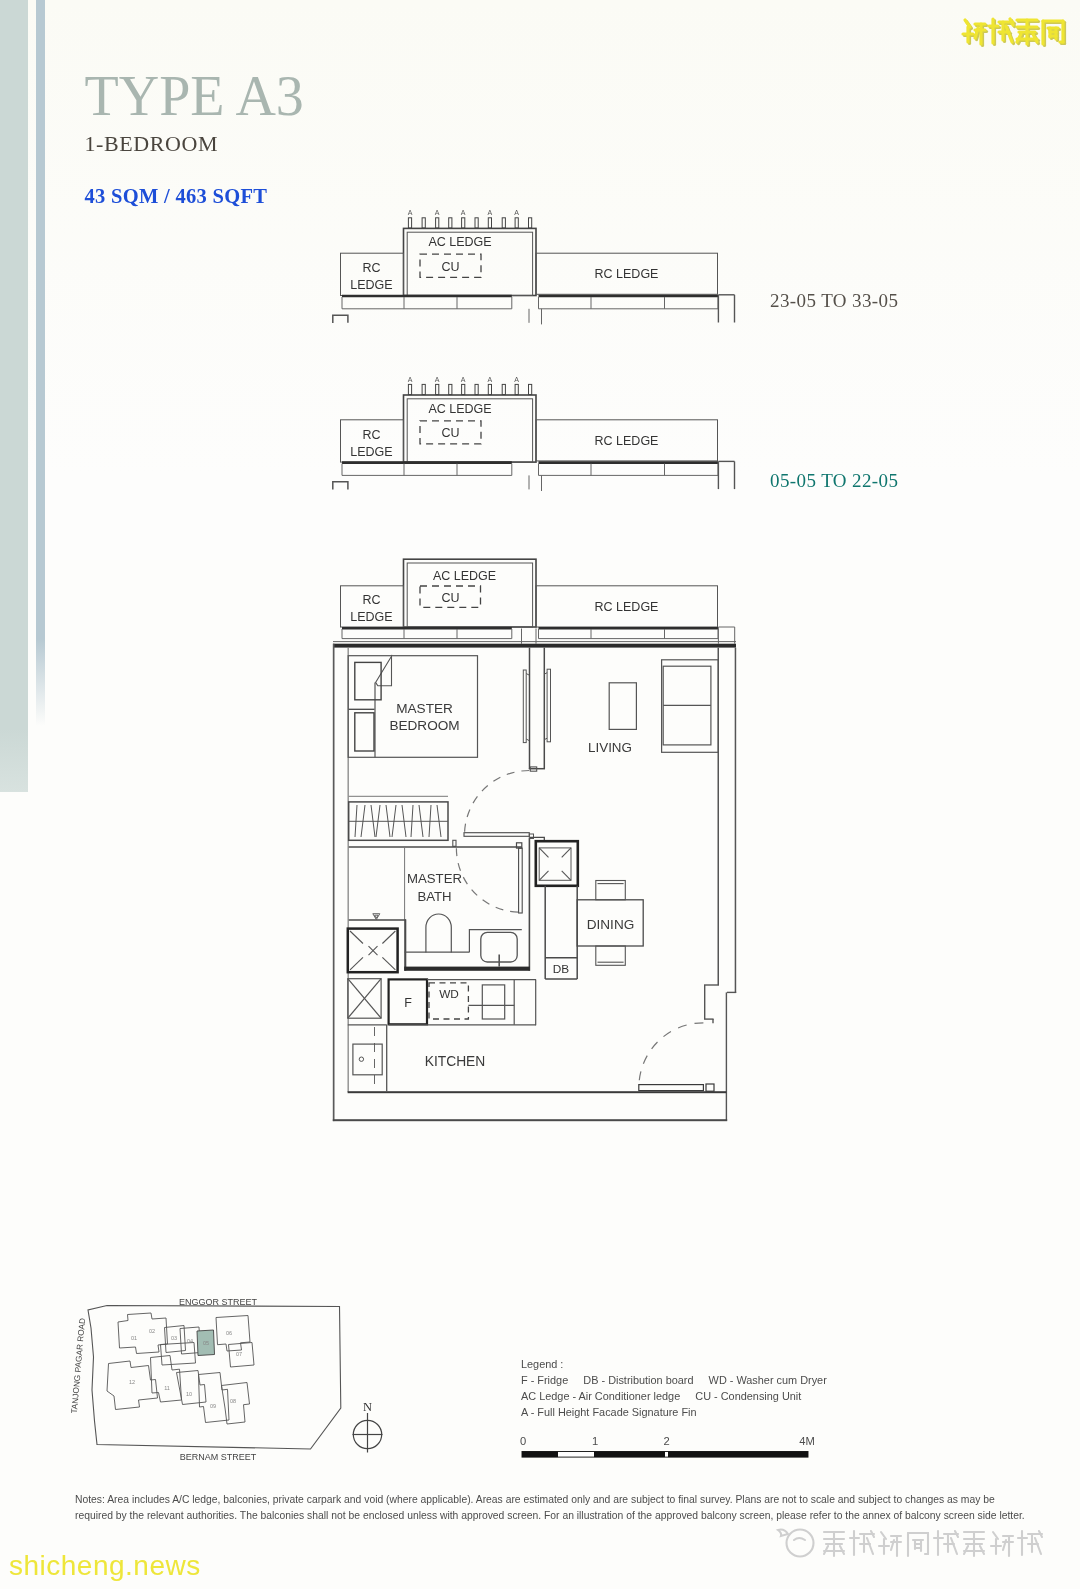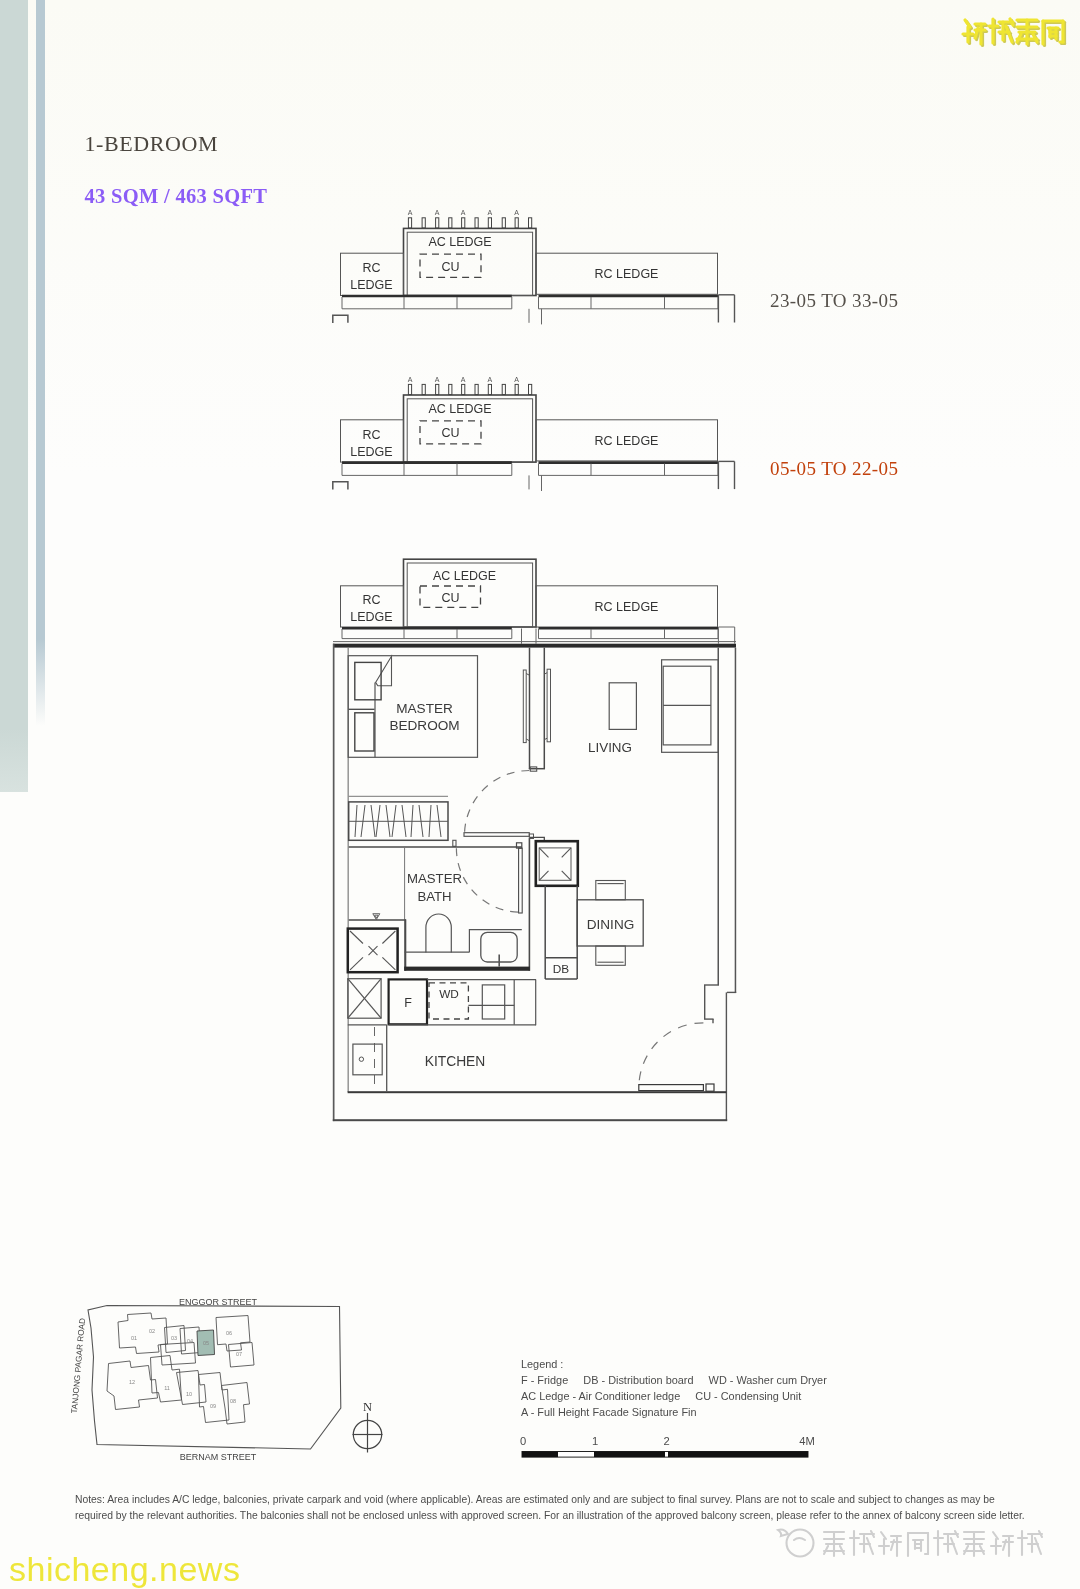--- a/index.html
+++ b/index.html
@@ -10,28 +10,29 @@
 </head>
 <body>
 <div id="page">
 
 <div class="abs" style="left:0;top:0;width:1080px;height:560px;background:linear-gradient(180deg,#fbfbf5 0%,#fdfdfc 85%);"></div>
 
 <div class="abs" style="left:0;top:0;width:28px;height:792px;background:linear-gradient(180deg,#cbd8d5 0%,#cbd8d5 92%,#d8e2df 100%);"></div>
 
 <div class="abs" style="left:35.5px;top:0;width:9px;height:726px;background:linear-gradient(180deg,#b7c9d2 0%,#b7c9d2 88%,rgba(183,201,210,0) 100%);"></div>
 
+<div class="abs" style="left:84.5px;top:64px;font-family:'Liberation Serif',serif;font-size:56px;color:#a9b6b0;letter-spacing:0px;">TYPE A3</div>
 
 <div class="abs" style="left:84.5px;top:131px;font-family:'Liberation Serif',serif;font-size:22px;font-weight:normal;color:#4a453e;letter-spacing:0.6px;">1-BEDROOM</div>
 
-<div class="abs" style="left:84.5px;top:185px;font-family:'Liberation Serif',serif;font-size:20.5px;font-weight:bold;color:#8b5cf6;letter-spacing:0.3px;">43 SQM / 463 SQFT</div>
+<div class="abs" style="left:84.5px;top:185px;font-family:'Liberation Serif',serif;font-size:20.5px;font-weight:bold;color:#1d4ed8;letter-spacing:0.3px;">43 SQM / 463 SQFT</div>
 
 <div class="abs" style="left:770px;top:290px;font-family:'Liberation Serif',serif;font-size:19px;color:#55504a;letter-spacing:0.4px;">23-05 TO 33-05</div>
 
-<div class="abs" style="left:770px;top:458px;font-family:'Liberation Serif',serif;font-size:19px;color:#c2410c;letter-spacing:0.4px;">05-05 TO 22-05</div>
+<div class="abs" style="left:770px;top:470px;font-family:'Liberation Serif',serif;font-size:19px;color:#0f766e;letter-spacing:0.4px;">05-05 TO 22-05</div>
 
 <svg class="abs" style="left:0;top:0;" width="1080" height="1589" viewBox="0 0 1080 1589" fill="none" stroke-linecap="butt" font-family="Liberation Sans, sans-serif">
 <defs>
 <g id="schem">
 
   <g stroke="#444" stroke-width="1">
     <rect x="408.4" y="217.8" width="3.2" height="10.2"></rect>
             <rect x="422.1" y="217.8" width="3.2" height="10.2"></rect>
     <rect x="435.6" y="217.8" width="3.2" height="10.2"></rect>
             <rect x="448.7" y="217.8" width="3.2" height="10.2"></rect>
@@ -522,15 +523,15 @@
   <use href="#cjkB" x="850" y="1529"></use>
   <use href="#cjkD" x="878" y="1529"></use>
   <use href="#cjkC" x="906" y="1529"></use>
   <use href="#cjkB" x="934" y="1529"></use>
   <use href="#cjkA" x="962" y="1529"></use>
   <use href="#cjkD" x="990" y="1529"></use>
   <use href="#cjkB" x="1018" y="1529"></use>
 </g>
 </svg>
 
-<div class="abs" style="left:9px;top:1550px;font-size:34px;color:#eee63a;letter-spacing:0.5px;">shicheng.news</div>
+<div class="abs" style="left:9px;top:1550px;font-size:28px;color:#eee63a;letter-spacing:0.5px;">shicheng.news</div>
 
 </div>
 
 </body></html>

